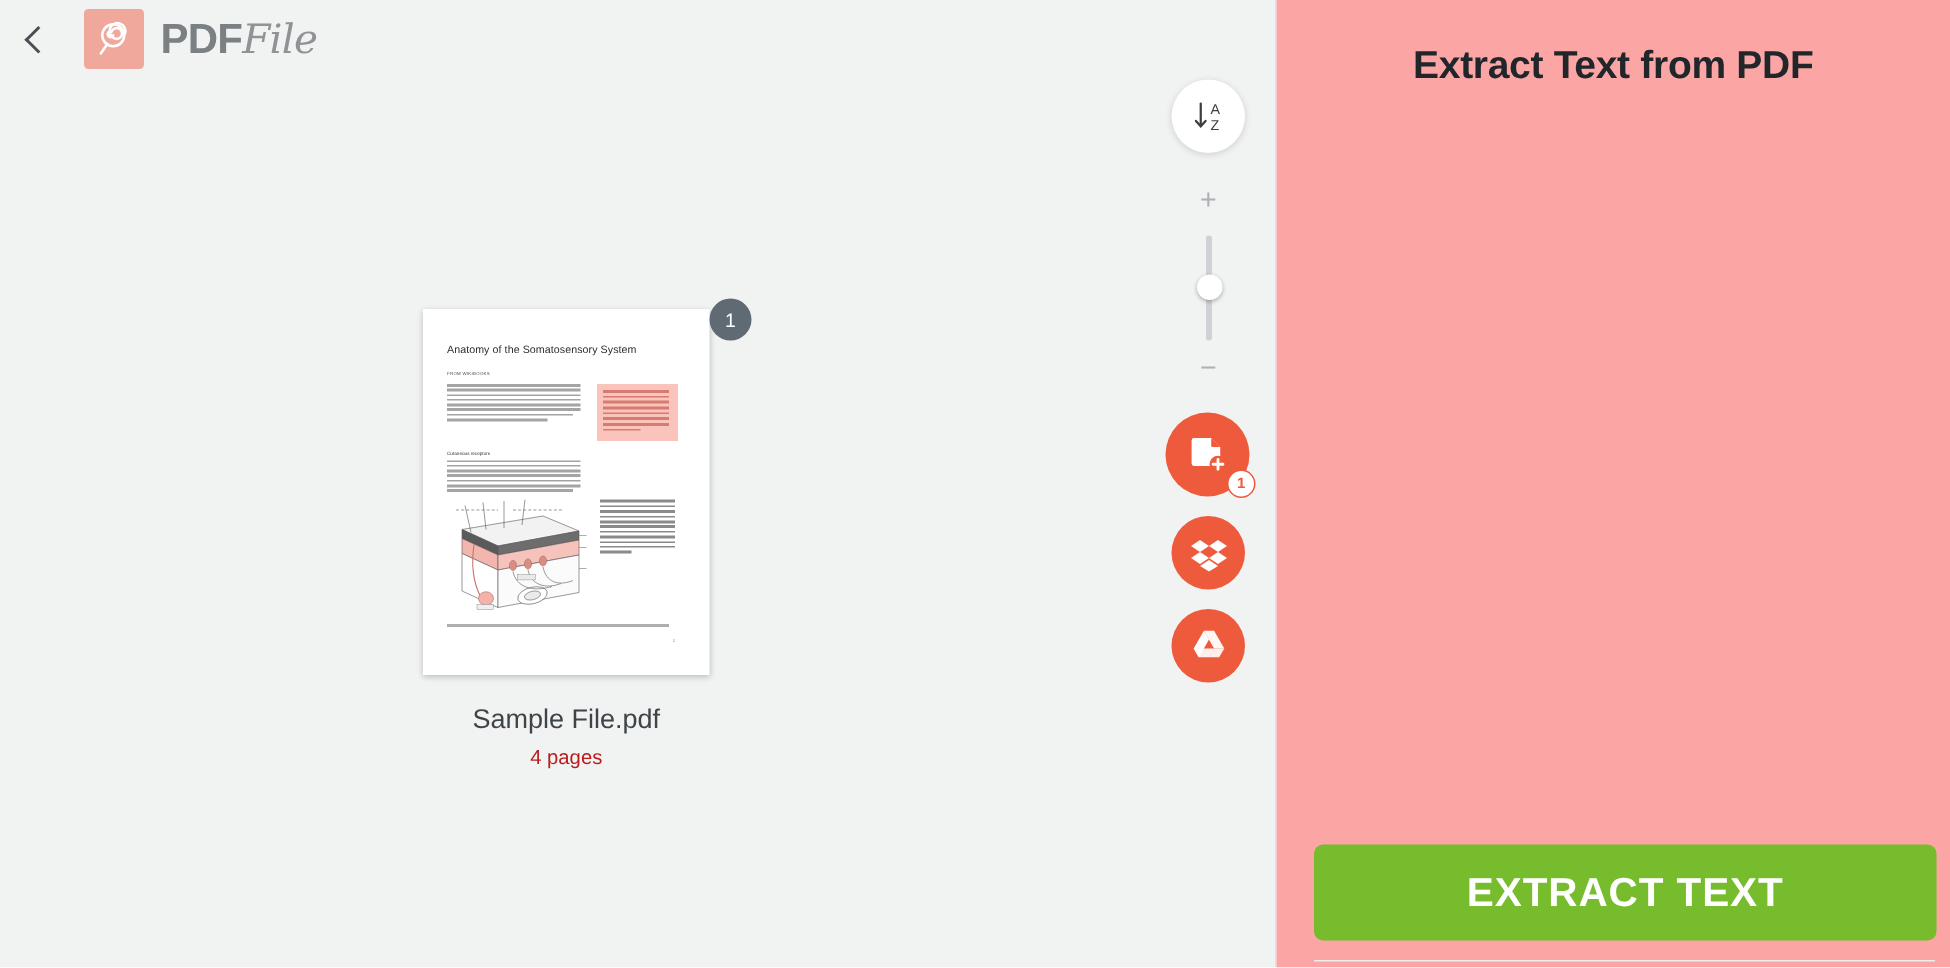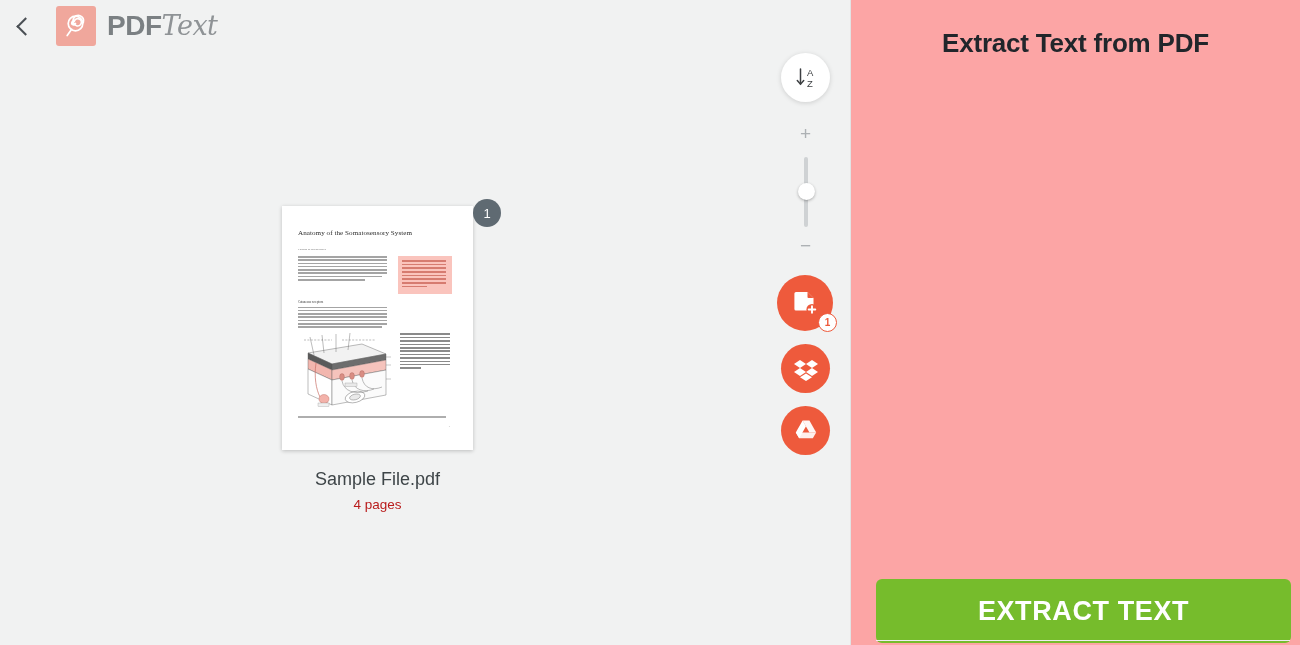--- a/index.html
+++ b/index.html
@@ -85,21 +85,21 @@
     position: absolute;
     right: -28px; top: -7px;
     width: 28px; height: 28px;
     border-radius: 50%;
     background: #5f6a72;
     color: #ffffff;
     font-size: 13px;
     display: flex; align-items: center; justify-content: center;
     z-index: 4;
   }
-  .doc-inner { padding: 23px 21px 0 16px; font-family: Liberation Serif, serif; }
+  .doc-inner { padding: 23px 21px 0 16px; }
   .doc-title {
     font-size: 7.1px; color: #2d2d2d;
     letter-spacing: 0.05px; white-space: nowrap;
   }
   .doc-author {
     font-size: 2.9px; color: #4a4a4a;
     margin-top: 10px; letter-spacing: 0.2px;
   }
   .doc-cols { display: flex; margin-top: 5px; gap: 7px; }
   .col-main { width: 95px; }
@@ -211,21 +211,21 @@
     margin-top: 28px;
     font-size: 26px; color: #21262b; font-weight: bold;
     letter-spacing: -0.2px;
   }
   .panel-bottom-rule {
     position: absolute; left: 25px; right: 10px; bottom: 4px;
     height: 1px; background: #ededed;
   }
   .cta {
     position: absolute;
-    left: 25px; bottom: 2px;
+    left: 25px; bottom: 18px;
     width: 415px; height: 64px;
     background: #76bc2c;
     border: none; border-radius: 6px;
     color: #ffffff; font-size: 27px; font-weight: bold;
     letter-spacing: 0.6px;
     cursor: pointer;
     font-family: "Liberation Sans", sans-serif;
   }
 </style>
 </head>
@@ -244,21 +244,21 @@
           <svg width="28" height="28" viewBox="0 0 28 28">
             <g fill="none" stroke="#ffffff" stroke-width="1.7" stroke-linecap="round">
               <circle cx="13.5" cy="11.5" r="7.3"></circle>
               <path d="M13.5 11.5 a1.9 1.9 0 1 1 1.9 1.9 a3.6 3.6 0 1 1 -3.6 -3.6 a5.3 5.3 0 1 1 -5.3 5.3" transform="rotate(200 13.5 11.5)"></path>
               <path d="M9.6 17.3 L5.2 23.6"></path>
             </g>
           </svg>
         </span>
         <span class="logo-text">
           <span class="logo-pdf">PDF</span>
-          <span class="logo-candy">Text</span>
+          <span class="logo-candy">File</span>
         </span>
       </div>
     </div>
 
     <div class="thumb-wrap">
       <div class="thumb">
         <div class="doc-inner">
           <div class="doc-title">Anatomy of the Somatosensory System</div>
           <div class="doc-author">FROM WIKIBOOKS</div>
 

